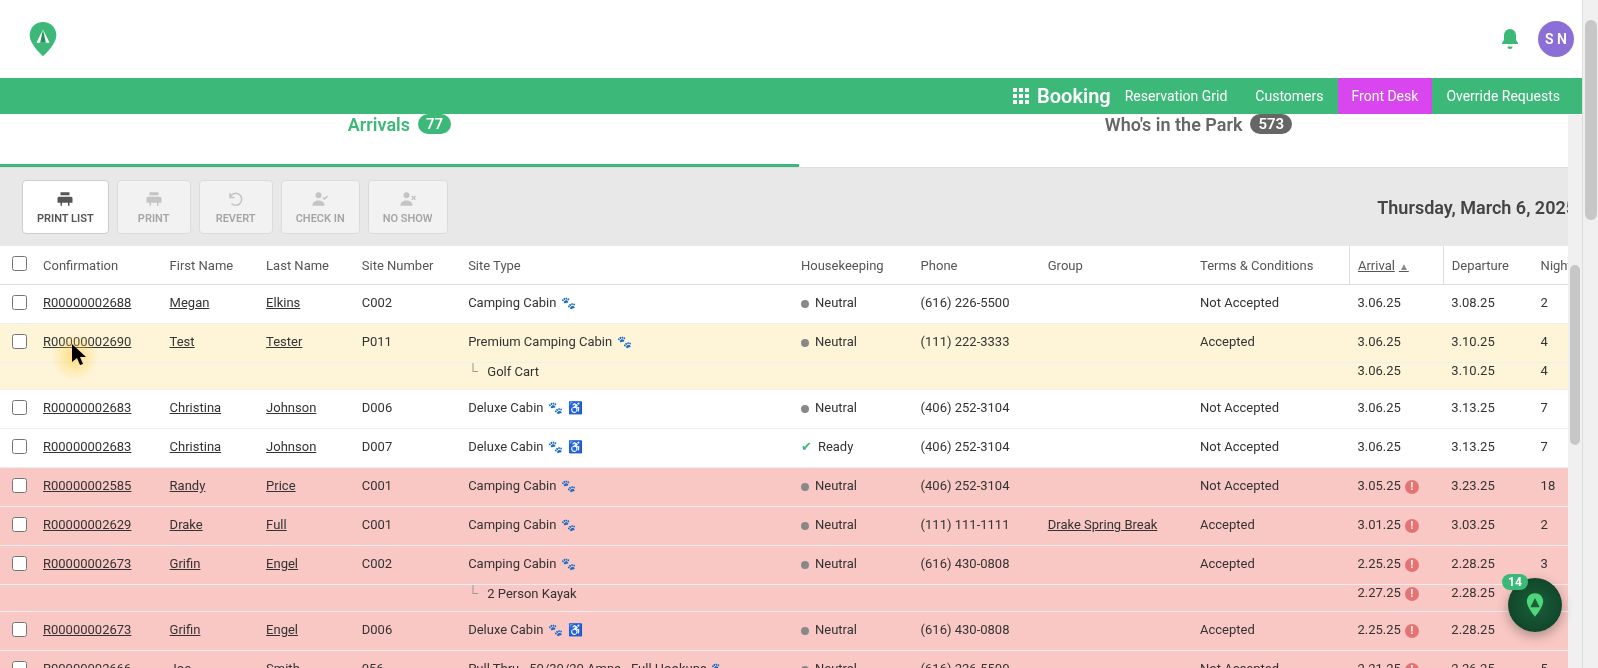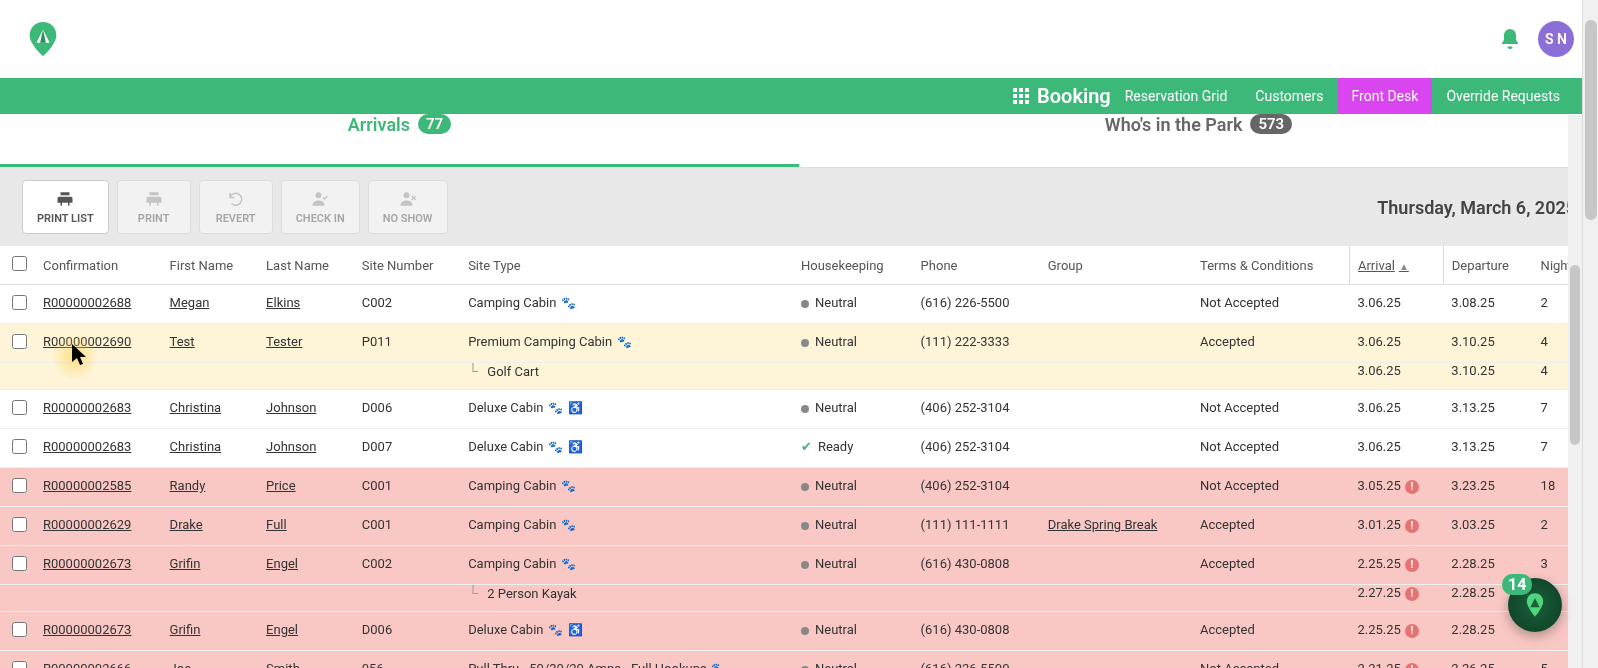--- a/index.html
+++ b/index.html
@@ -47,21 +47,21 @@
 .chk { width: 15px; height: 15px; }
 .dot { display: inline-block; width: 8px; height: 8px; border-radius: 50%; background: #888; margin-right: 6px; vertical-align: middle; }
 .check-green { color: #3cb878; margin-right: 6px; }
 .addon-row td { padding-top: 0; padding-bottom: 10px; }
 .addon-mark { color: #999; margin-right: 6px; font-size: 14px; }
 .alert-badge { display: inline-block; width: 14px; height: 14px; border-radius: 50%; background: #e57373; color: #fff; font-size: 10px; font-weight: 700; text-align: center; line-height: 14px; margin-left: 4px; vertical-align: middle; }
 .pet-ico { font-size: 12px; margin-left: 2px; }
 .acc-ico { font-size: 12px; margin-left: 2px; color: #666; }
 
 .fab { position: absolute; right: 36px; bottom: 36px; width: 54px; height: 54px; border-radius: 50%; background: radial-gradient(circle at center, #1a5f3a 0%, #0d3d24 100%); display: flex; align-items: center; justify-content: center; box-shadow: 0 4px 12px rgba(0,0,0,0.3); }
-.fab-badge { position: absolute; top: -4px; left: -6px; background: #3cb878; color: #fff; border-radius: 10px; font-size: 16px; font-weight: 700; padding: 1px 6px; }
+.fab-badge { position: absolute; top: -4px; left: -6px; background: #3cb878; color: #fff; border-radius: 10px; font-size: 12px; font-weight: 700; padding: 1px 6px; }
 .fab-pin { color: #4fd67a; font-size: 26px; }
 
 .cursor-anno { position: absolute; left: 51px; top: 333px; width: 48px; height: 48px; border-radius: 50%; background: radial-gradient(circle, rgba(255,210,80,0.65) 0%, rgba(255,210,80,0) 70%); pointer-events: none; z-index: 50; }
 .cursor-arrow { position: absolute; left: 72px; top: 344px; z-index: 51; pointer-events: none; }
 .scrollbar-right { position: absolute; right: 0; top: 0; width: 16px; height: 100%; background: #f0f0f0; border-left: 1px solid #ddd; }
 .scrollbar-right::after { content:''; position: absolute; left: 2px; top: 20px; width: 12px; height: 200px; background: #c7c7c7; border-radius: 6px; }
 .scrollbar-right-inner { position: absolute; right: 16px; top: 115px; width: 14px; bottom: 0; background: #f0f0f0; }
 .scrollbar-right-inner::after { content:''; position: absolute; left: 2px; top: 150px; width: 10px; height: 180px; background: #c7c7c7; border-radius: 5px; }
 
 th:first-child, td:first-child { padding-left: 12px; width: 34px; }

